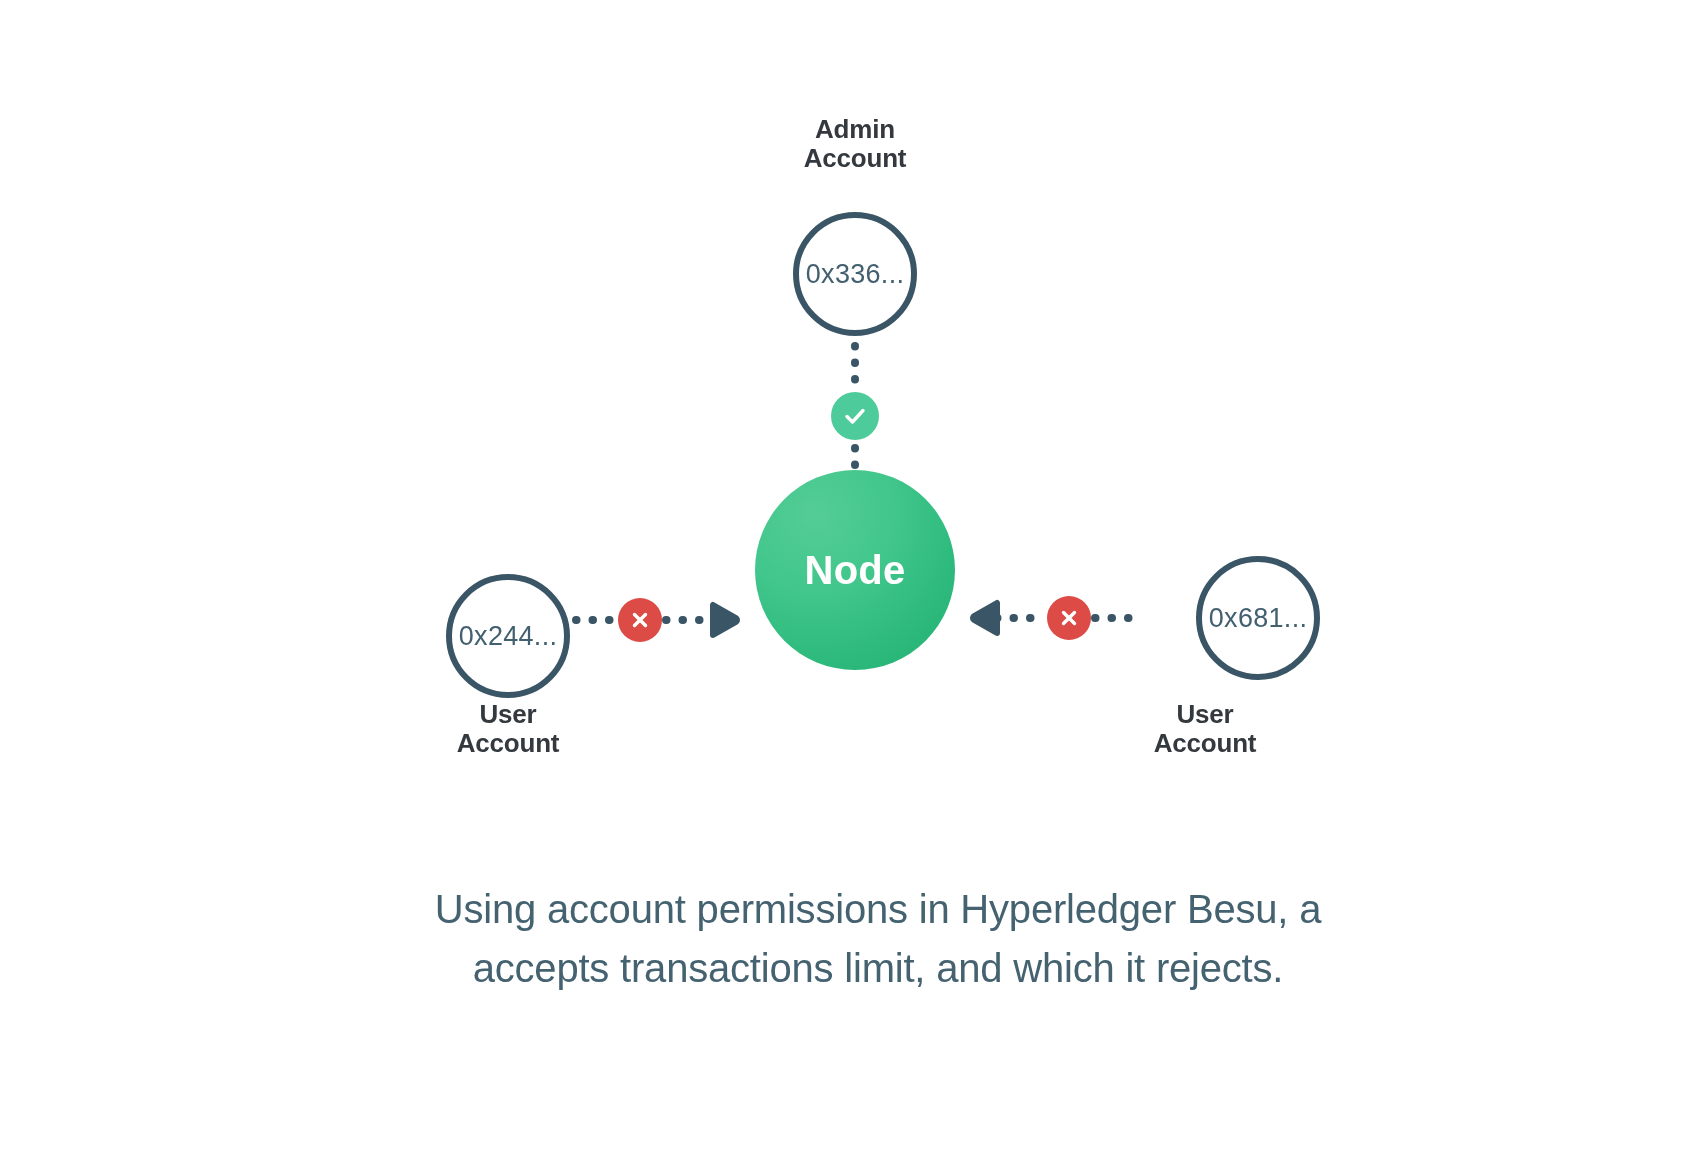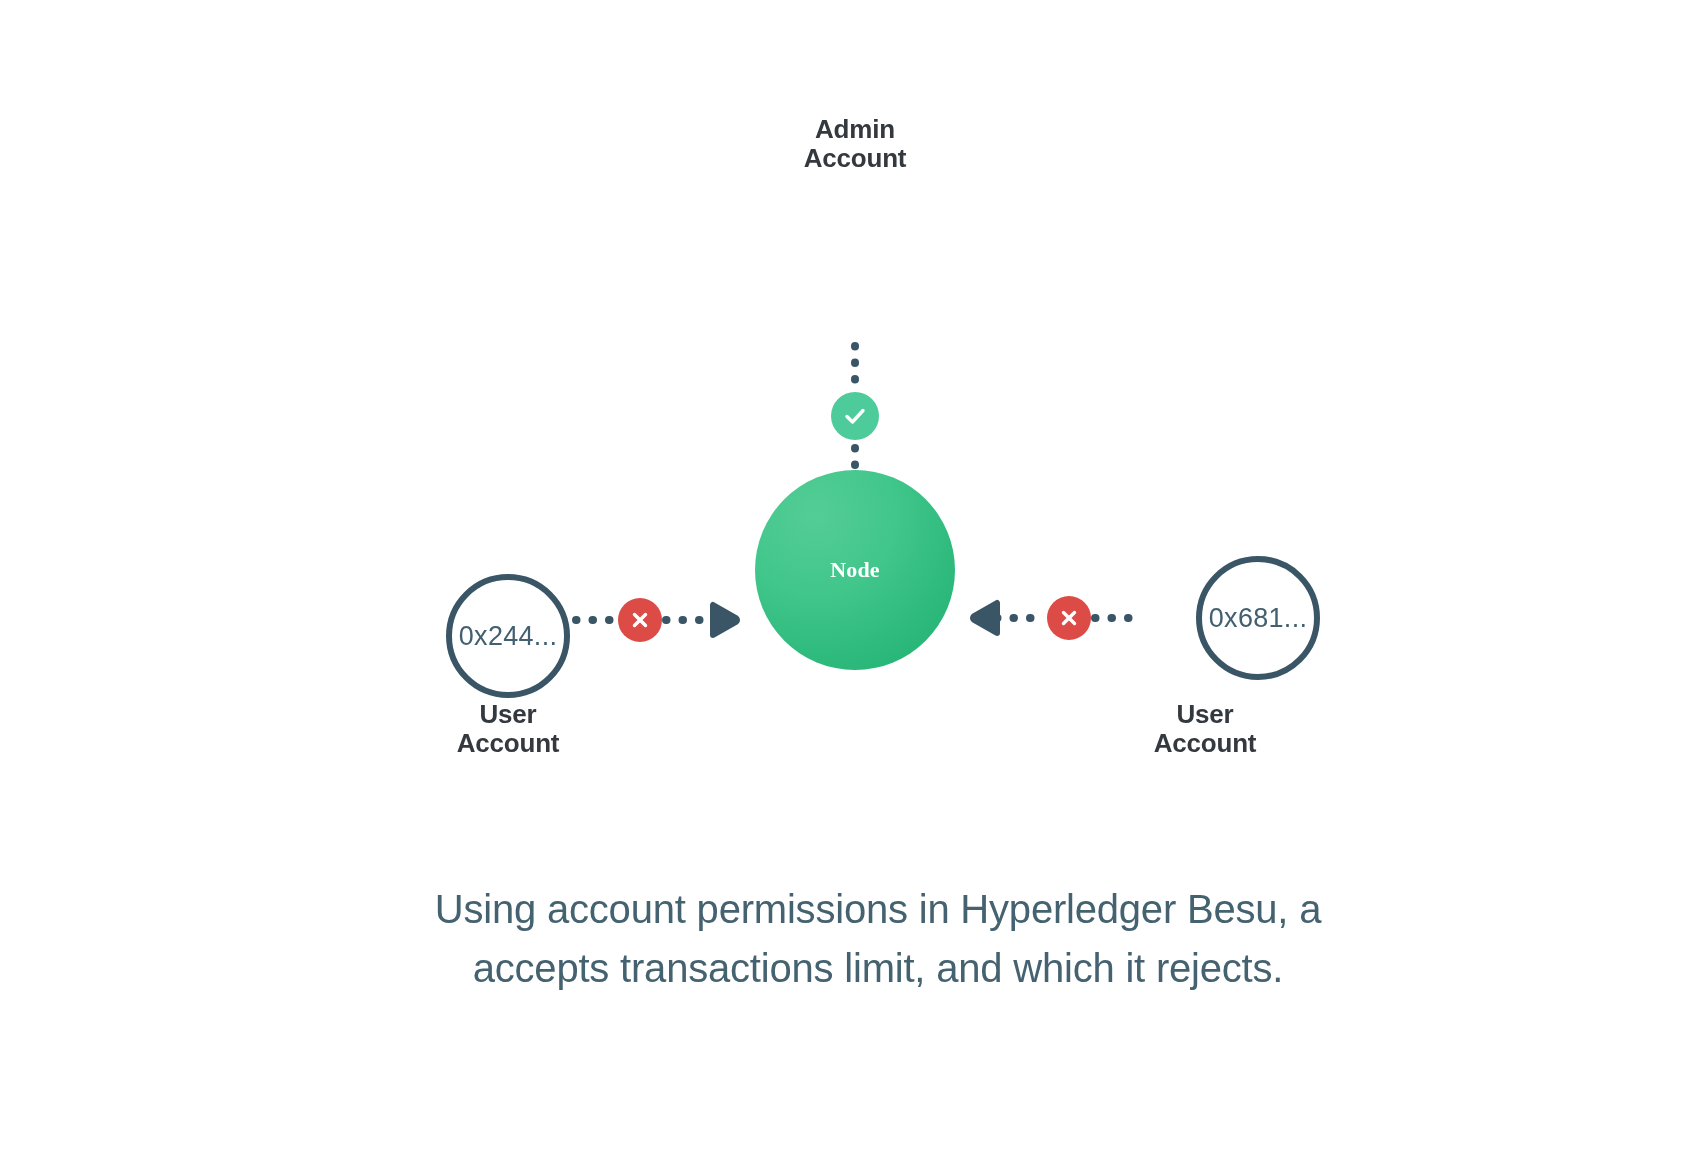--- a/index.html
+++ b/index.html
@@ -59,22 +59,22 @@
     top: 470px;
     width: 200px;
     height: 200px;
     border-radius: 50%;
     background: radial-gradient(circle at 30% 22%, #54CD95 0%, #41C68B 38%, #2BB87A 75%, #21B173 100%);
     display: flex;
     align-items: center;
     justify-content: center;
   }
   #node-label {
-    font-family: Liberation Serif, serif;
-    font-size: 22px;
+    font-family: Liberation Sans, sans-serif;
+    font-size: 40px;
     font-weight: 700;
     color: #ffffff;
     letter-spacing: 0.2px;
   }
 
   
   .badge {
     position: absolute;
     border-radius: 50%;
     display: flex;
@@ -110,20 +110,23 @@
   #caption .cline { display: block; }
 </style>
 </head>
 <body>
 
 <div id="stage">
 
   <div class="acct-label" style="left:655px; top:115px; width:400px;">Admin
 Account</div>
 
+  <div class="acct-circle" style="left:793px; top:212px; width:124px; height:124px;">
+    <span class="acct-addr">0x336...</span>
+  </div>
 
   <svg class="dots-v" style="left:847px; top:342px;" width="16" height="48">
     <line x1="8" y1="4" x2="8" y2="44" stroke="#3A5666" stroke-width="8" stroke-linecap="round" stroke-dasharray="0.5 16"></line>
   </svg>
 
   <div class="badge badge-allow" style="left:831px; top:392px; width:48px; height:48px;">
     <svg width="28" height="28" viewBox="0 0 28 28">
       <polyline points="6,14.5 11.5,20 22,8.5" fill="none" stroke="#ffffff" stroke-width="3.4" stroke-linecap="round" stroke-linejoin="round"></polyline>
     </svg>
   </div>

